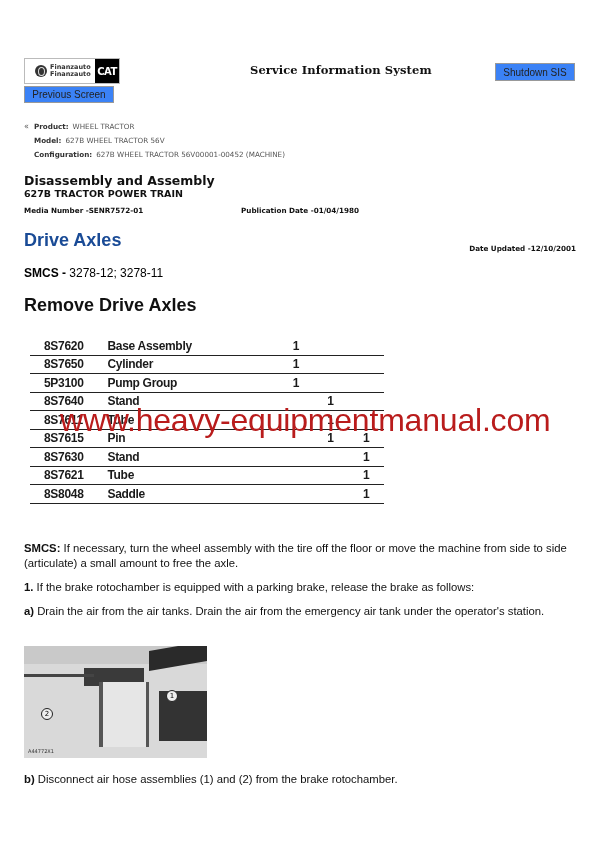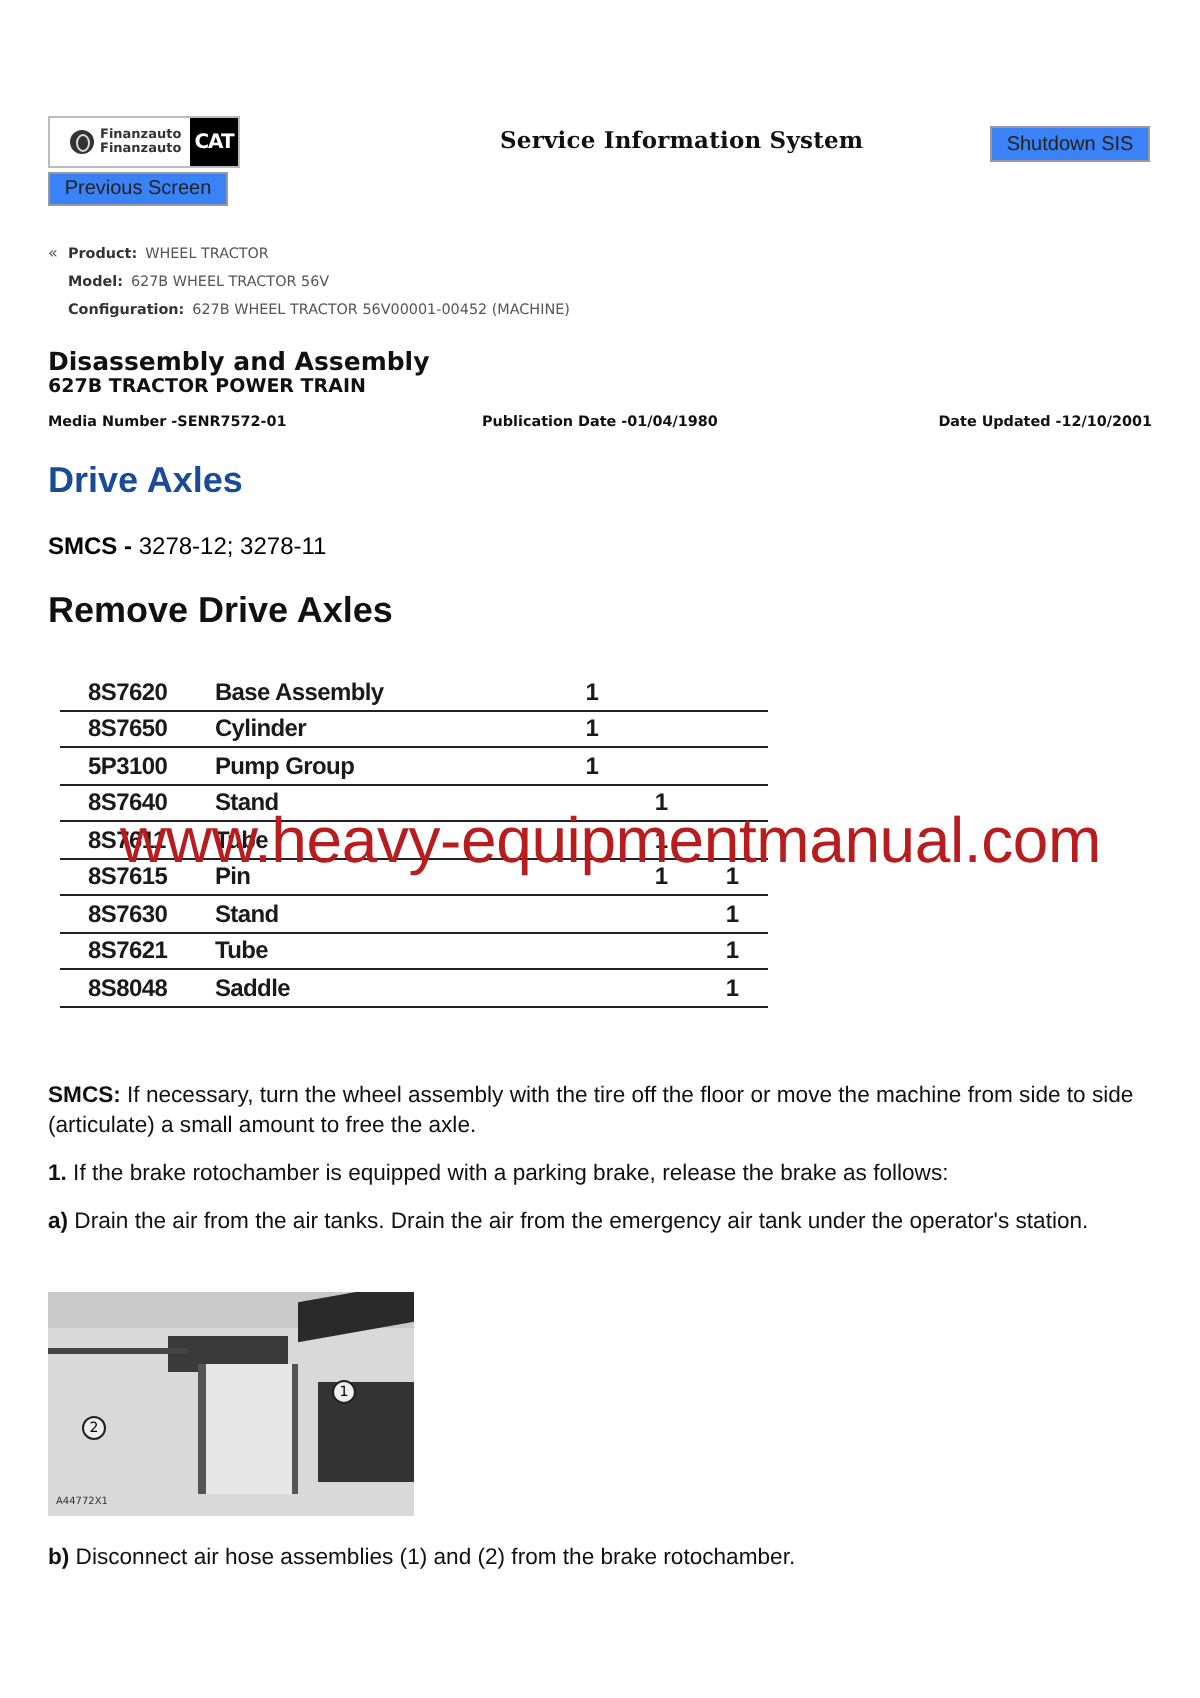--- a/index.html
+++ b/index.html
@@ -24,21 +24,21 @@
   .meta-row .k { font-weight: bold; color: #333; margin-right: 4px; }
   .meta-row.indent { padding-left: 10px; }
   .back-chev { font-size: 8px; color: #555; width: 10px; display: inline-block; }
 
   .doc-head { position: absolute; left: 24px; top: 173px; width: 552px; font-family: "DejaVu Sans", sans-serif; }
   .doc-h1 { font-size: 12.5px; font-weight: bold; color: #111; line-height: 15px; }
   .doc-h2 { font-size: 9.5px; font-weight: bold; color: #111; line-height: 12px; }
   .doc-info { display: flex; font-size: 7.2px; font-weight: bold; color: #111; margin-top: 6px; }
   .doc-info .c1 { width: 217px; }
   .doc-info .c2 { width: 217px; }
-  .doc-info .c3 { flex: 1; text-align: right; }
+  .doc-info .c3 { flex: 1; text-align: right; margin-top: 38px; }
 
   .h-drive { position: absolute; left: 24px; top: 230px; font-size: 18px; font-weight: bold; color: #1a4b96; }
   .smcs { position: absolute; left: 24px; top: 266px; font-size: 12px; }
   .smcs b { font-weight: bold; }
   .h-remove { position: absolute; left: 24px; top: 295px; font-size: 18px; font-weight: bold; color: #111; }
 
   .tools { position: absolute; left: 30px; top: 337px; width: 354px; font-family: "Liberation Sans", sans-serif; font-size: 12px; font-weight: bold; color: #1a1a1a; }
   .tools .tr { display: flex; height: 18.5px; align-items: center; border-bottom: 1.5px solid #222; }
   .tools .tr.head { border-top: 2px solid #222; height: 18px; }
   .tools .pn { width: 60px; padding-left: 14px; letter-spacing: -0.3px; }

